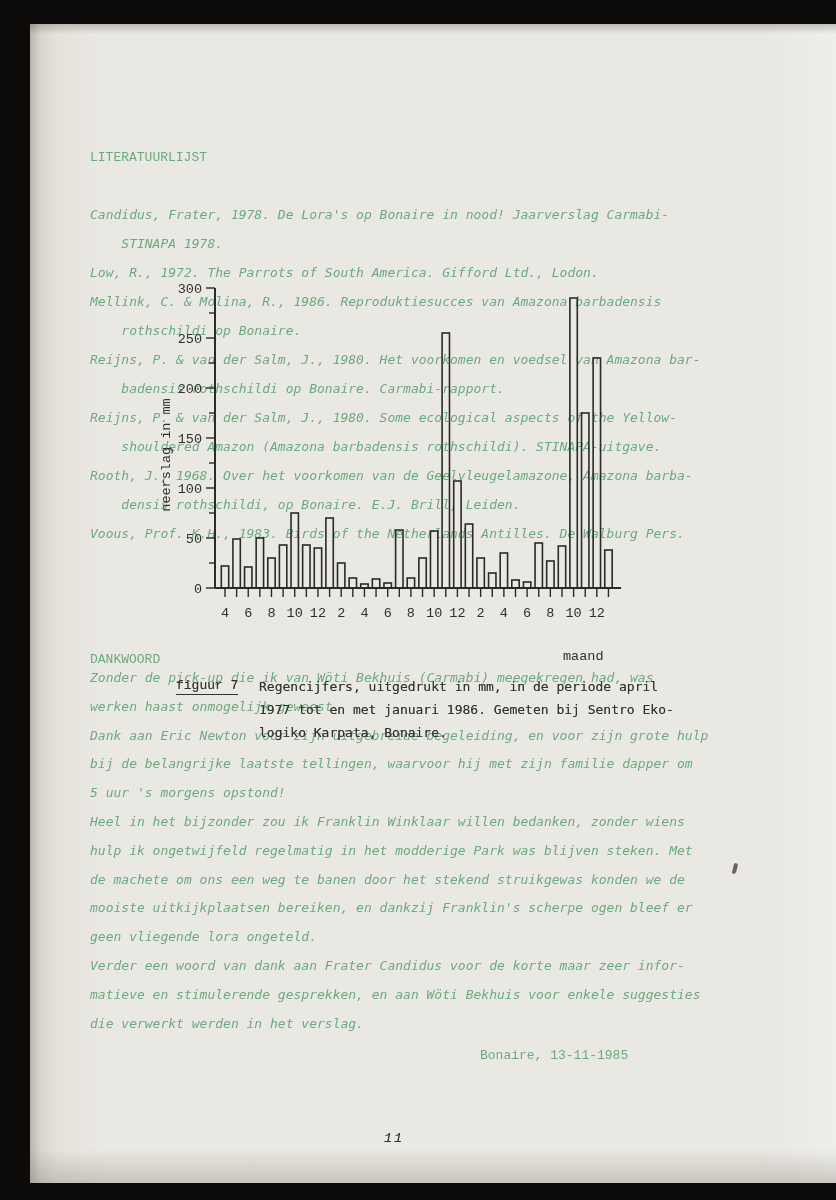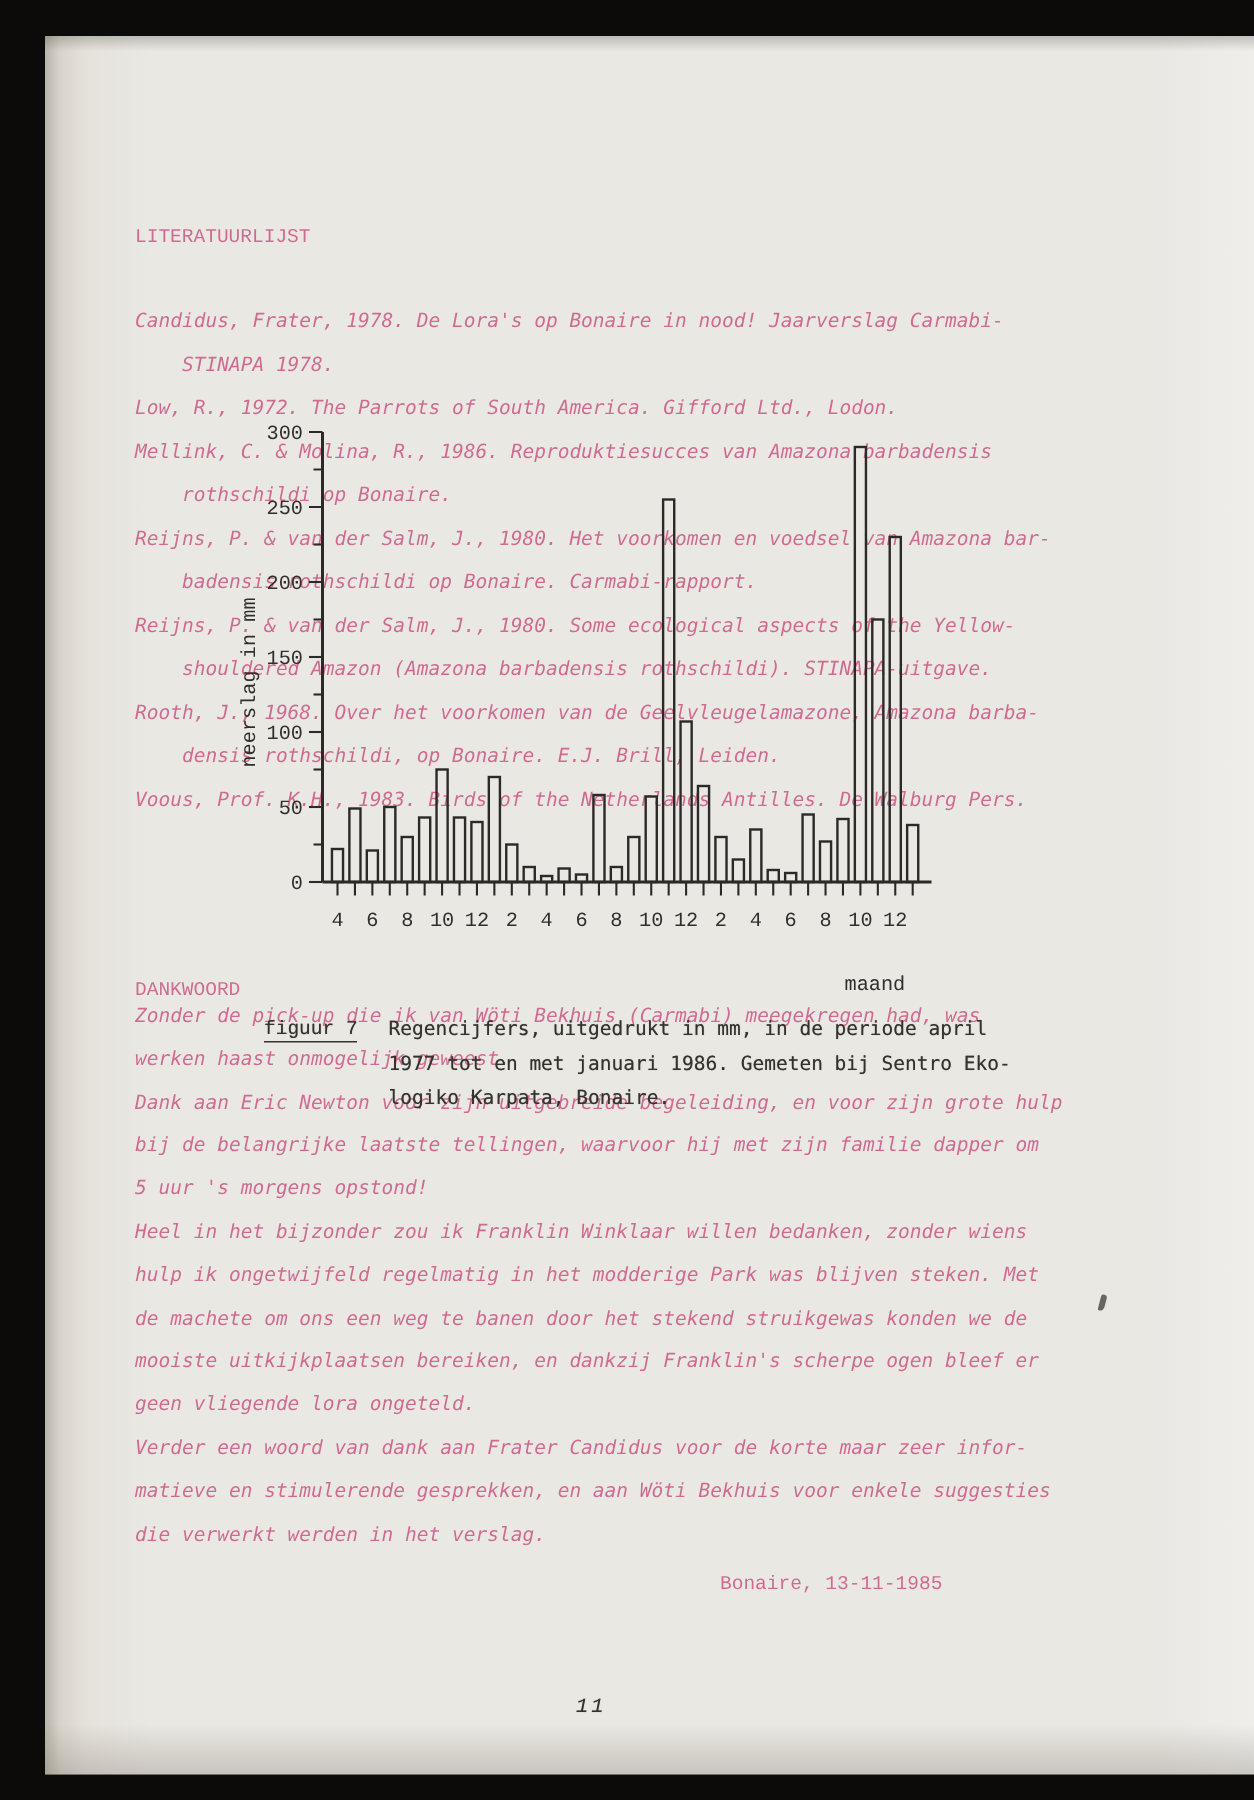--- a/index.html
+++ b/index.html
@@ -14,21 +14,21 @@
          background:
            linear-gradient(90deg, #b9b4aa 0px, #d8d4cc 10px, #e5e2dc 28px, #eae8e3 70px, #eae8e3 740px, #efeeeb 806px),
            #e9e7e2;}
   .paper::after{content:"";position:absolute;left:0;bottom:0;width:100%;height:34px;
          background:linear-gradient(180deg, rgba(120,113,100,0) 0%, rgba(120,113,100,0.30) 100%);}
   .paper::before{content:"";position:absolute;left:0;top:0;width:100%;height:10px;
          background:linear-gradient(180deg, rgba(60,55,48,0.25) 0%, rgba(60,55,48,0) 100%);}
 
   .typed{position:absolute;color:#34322d;text-shadow:0 0 0.5px rgba(52,50,45,0.55);}
   pre.typed{margin:0;white-space:pre;}
-  .ghost{position:absolute;color:#be185d;opacity:0.6;filter:blur(0.35px);text-shadow:none;}
+  .ghost{position:absolute;color:#15803d;opacity:0.6;filter:blur(0.35px);text-shadow:none;}
   pre.ghost{margin:0;white-space:pre;font-style:italic;}
 
   .intro{left:90px;top:166px;font-size:13.3px;line-height:28.5px;}
   .ghost-lit-heading{left:90px;top:150px;font-size:13px;}
   .ghost-lit-lines{left:90px;top:200px;font-size:13px;line-height:29px;}
   .ghost-ack-heading{left:90px;top:652px;font-size:13px;}
   .ghost-ack-lines{left:90px;top:664px;font-size:13px;line-height:28.8px;}
   .ghost-signoff{left:480px;top:1048px;font-size:13px;}
 
   .chart{position:absolute;left:150px;top:265px;width:545px;height:415px;}

